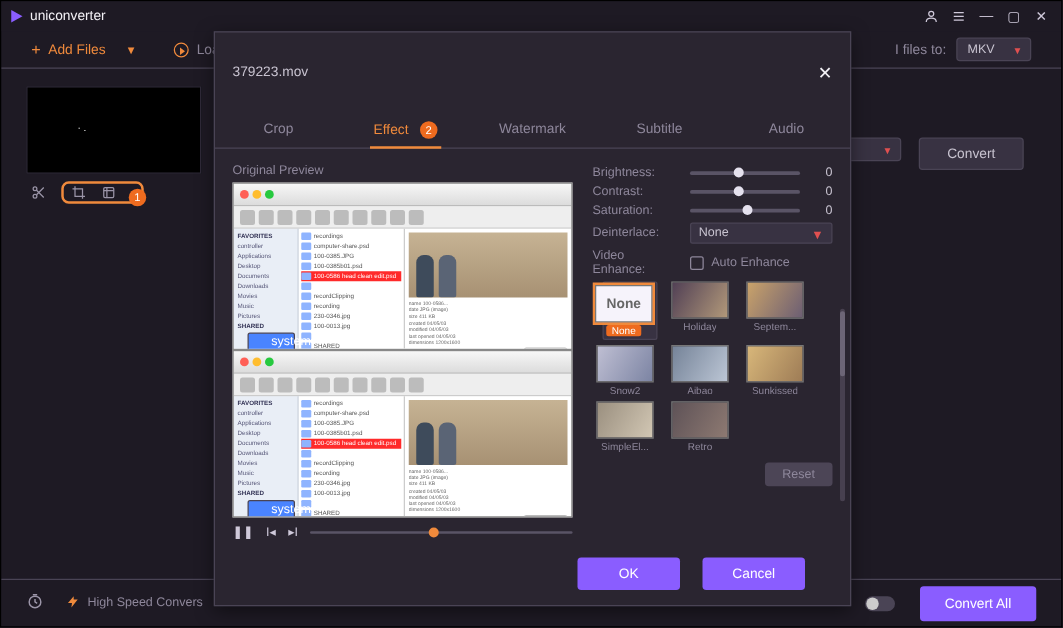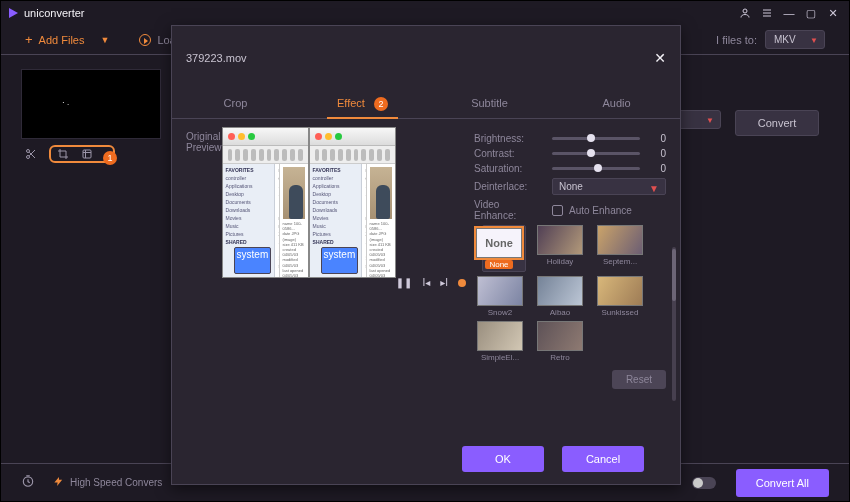--- a/index.html
+++ b/index.html
@@ -57,34 +57,34 @@
   .modal{position:absolute;left:170px;top:24px;width:510px;height:460px;background:var(--bg2);border:1px solid var(--line);box-shadow:0 4px 14px rgba(0,0,0,.5);display:flex;flex-direction:column}
   .modal-title{display:flex;align-items:center;padding:24px 14px;color:var(--text);font-size:11px}
   .modal-title .spacer{flex:1}
   .modal-close{color:var(--white);font-size:14px;cursor:pointer}
   .tabs{display:flex;border-bottom:1px solid var(--line)}
   .tab{flex:1;text-align:center;padding:7px 0;color:var(--muted);font-size:11px;cursor:pointer;position:relative}
   .tab.active{color:var(--accent-orange)}
   .tab.active::after{content:"";position:absolute;left:22%;right:22%;bottom:-1px;height:2px;background:var(--accent-orange)}
   .tab .badge{display:inline-flex;width:14px;height:14px;background:var(--accent-orange2);border-radius:50%;color:#fff;font-size:9px;align-items:center;justify-content:center;margin-left:6px;vertical-align:middle}
   .modal-body{flex:1;display:flex;overflow:hidden}
-  .left{width:296px;padding:8px 10px 0 14px;overflow:hidden;display:flex;flex-direction:row}
+  .left{width:296px;padding:8px 10px 0 14px;overflow:hidden;display:flex;flex-direction:column}
   .plabel{color:var(--muted);font-size:10px;margin:4px 0 4px}
   .pv-wrap{position:relative}
   .preview{height:151px;background:#ddd;border:1px solid #888;position:relative;overflow:hidden}
   
   .mac-top{height:18px;background:linear-gradient(#f7f7f7,#dcdcdc);border-bottom:1px solid #bbb;display:flex;align-items:center;padding:0 5px;gap:3px}
   .mac-top .b{width:7px;height:7px;border-radius:50%}
   .b.r{background:#ff5f56}.b.y{background:#ffbd2e}.b.g{background:#27c93f}
   .mac-tool{height:18px;background:#eee;border-bottom:1px solid #ccc;display:flex;align-items:center;gap:3px;padding:0 5px}
   .mac-tool span{display:block;width:12px;height:12px;background:#bcbcbc;border-radius:2px}
   .mac-body{display:flex;height:calc(100% - 36px)}
   .mac-side{width:52px;background:#e9eef6;border-right:1px solid #c9cfd9;font-size:5px;color:#557;display:flex;flex-direction:column;gap:2px;padding:3px}
   .mac-side .hdr{font-weight:bold;color:#335;font-size:5px}
-  .mac-side .sel{background:#4a84ff;color:#fff;padding:1px 2px;border-radius:2px}
+  .mac-side .sel{background:#4a84ff;color:#fff;padding:1px 18px;border-radius:2px}
   .mac-center{width:85px;background:#fff;border-right:1px solid #ccc;font-size:5px;color:#555;padding:2px;overflow:hidden}
   .mac-center .row{display:flex;align-items:center;gap:2px;padding:1px 0;white-space:nowrap}
   .mac-center .row.red{background:#ff2a2a;color:#fff}
   .mac-center .ic2{width:8px;height:6px;background:#8fb4ff;border-radius:1px}
   .mac-right{flex:1;background:#fff;display:flex;flex-direction:column;padding:3px;gap:2px}
   .photo{flex:none;height:52px;background:linear-gradient(#c6b394,#a79173);position:relative;overflow:hidden}
   .person{position:absolute;bottom:0;width:14px;height:34px;border-radius:6px 6px 2px 2px}
   .p1{left:6px;background:#3e4b5b}.p2{left:24px;background:#5a6475}
   .meta{font-size:4px;color:#666;line-height:1.3}
   .more{align-self:flex-end;font-size:5px;border:1px solid #bbb;padding:1px 4px;border-radius:2px;color:#555}
@@ -235,20 +235,21 @@
       <span class="spacer"></span>
       <span class="modal-close">✕</span>
     </div>
 
     <div class="tabs">
       <div class="tab"><span>Crop</span></div>
       <div class="tab active">
         <span>Effect</span>
         <span class="badge">2</span>
       </div>
+      <div class="tab"><span>Watermark</span></div>
       <div class="tab"><span>Subtitle</span></div>
       <div class="tab"><span>Audio</span></div>
     </div>
 
     <div class="modal-body">
 
       <div class="left">
         <div class="plabel">Original Preview</div>
         <div class="preview" id="pv1">
             <div class="mac-top">

